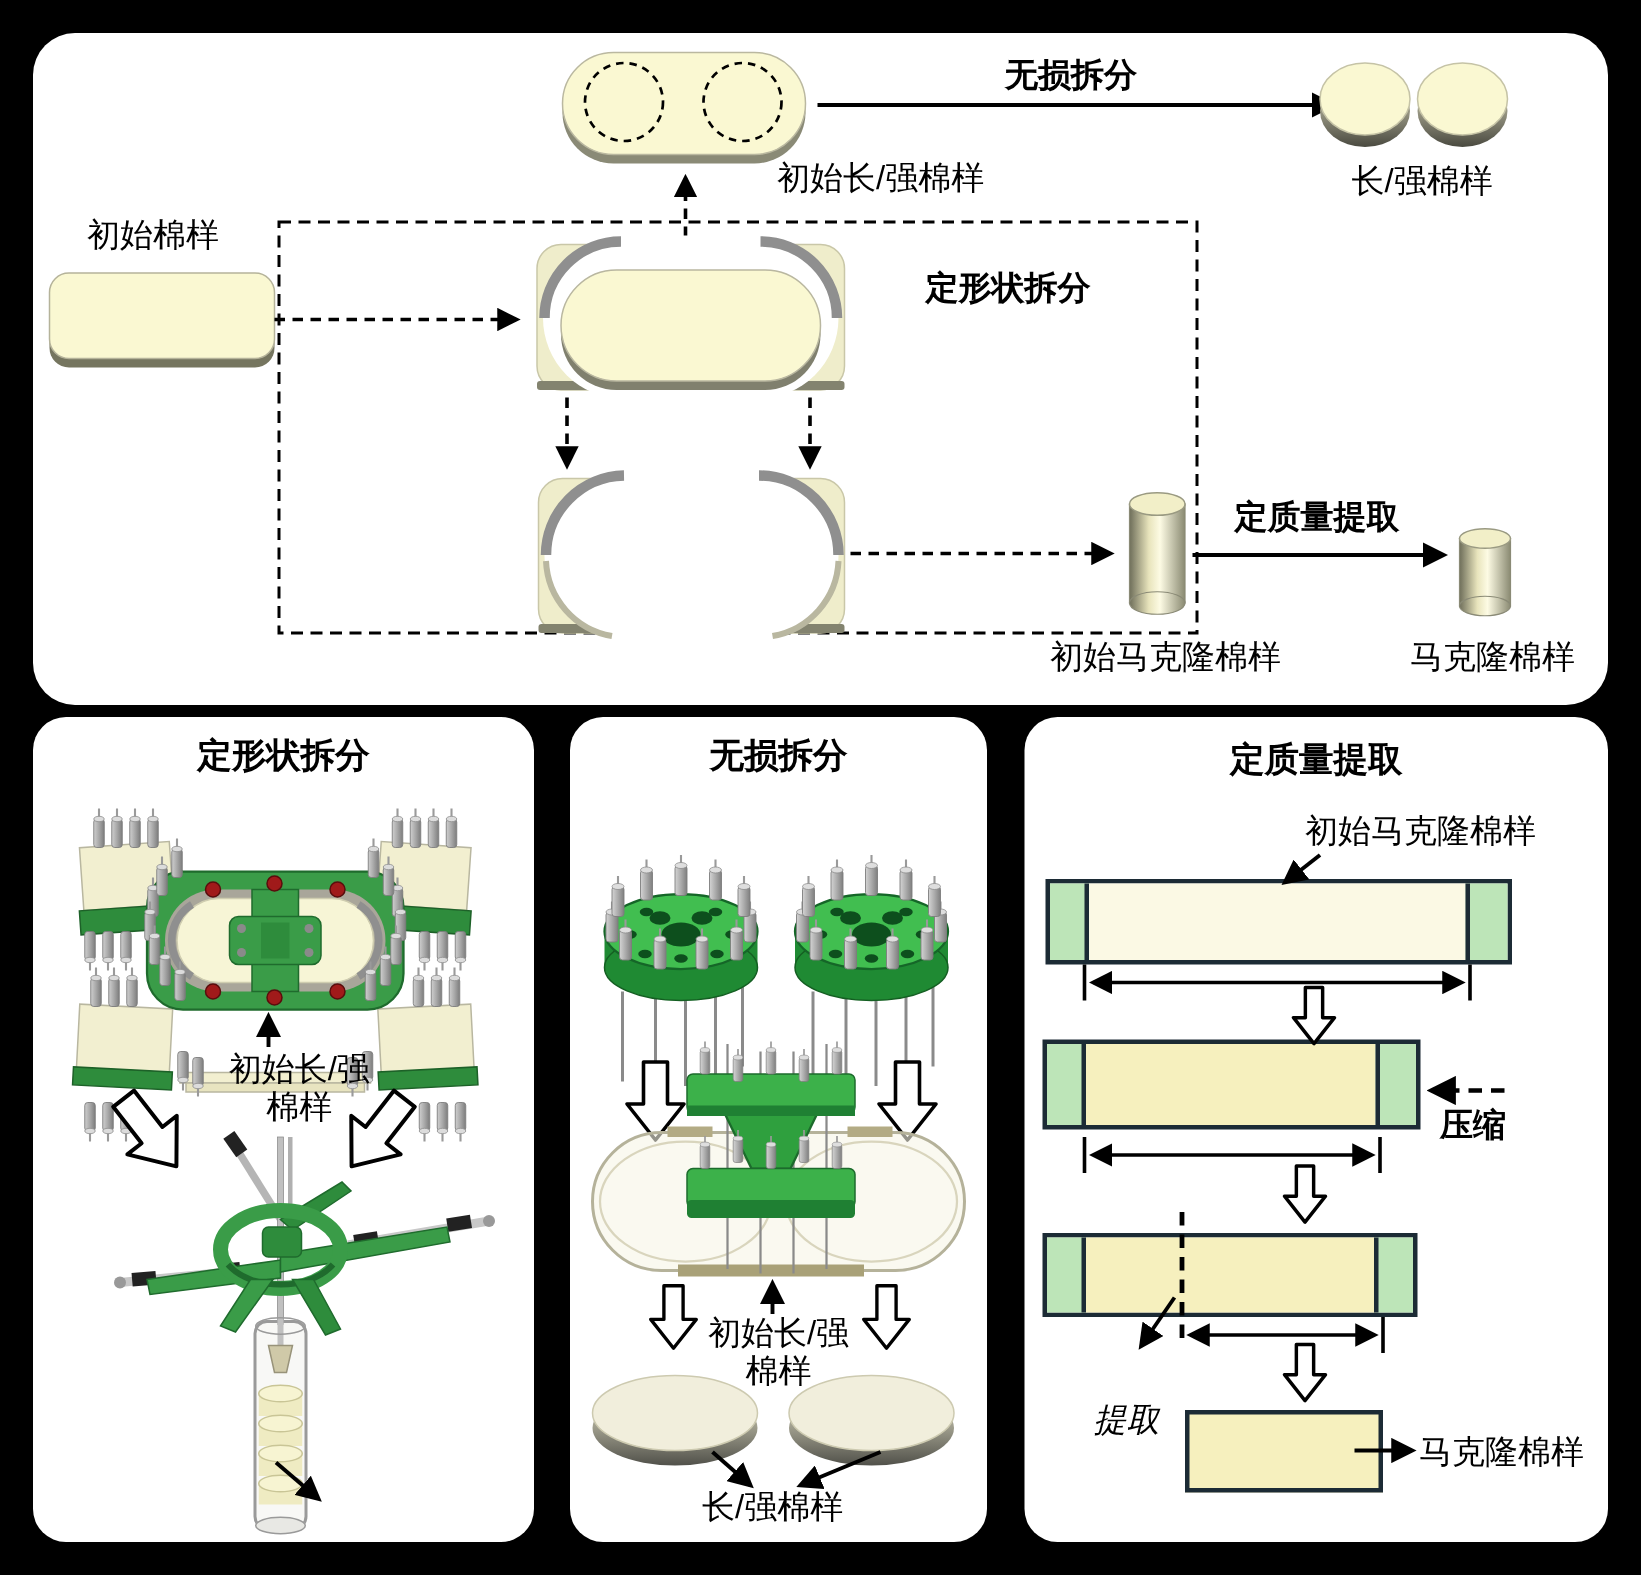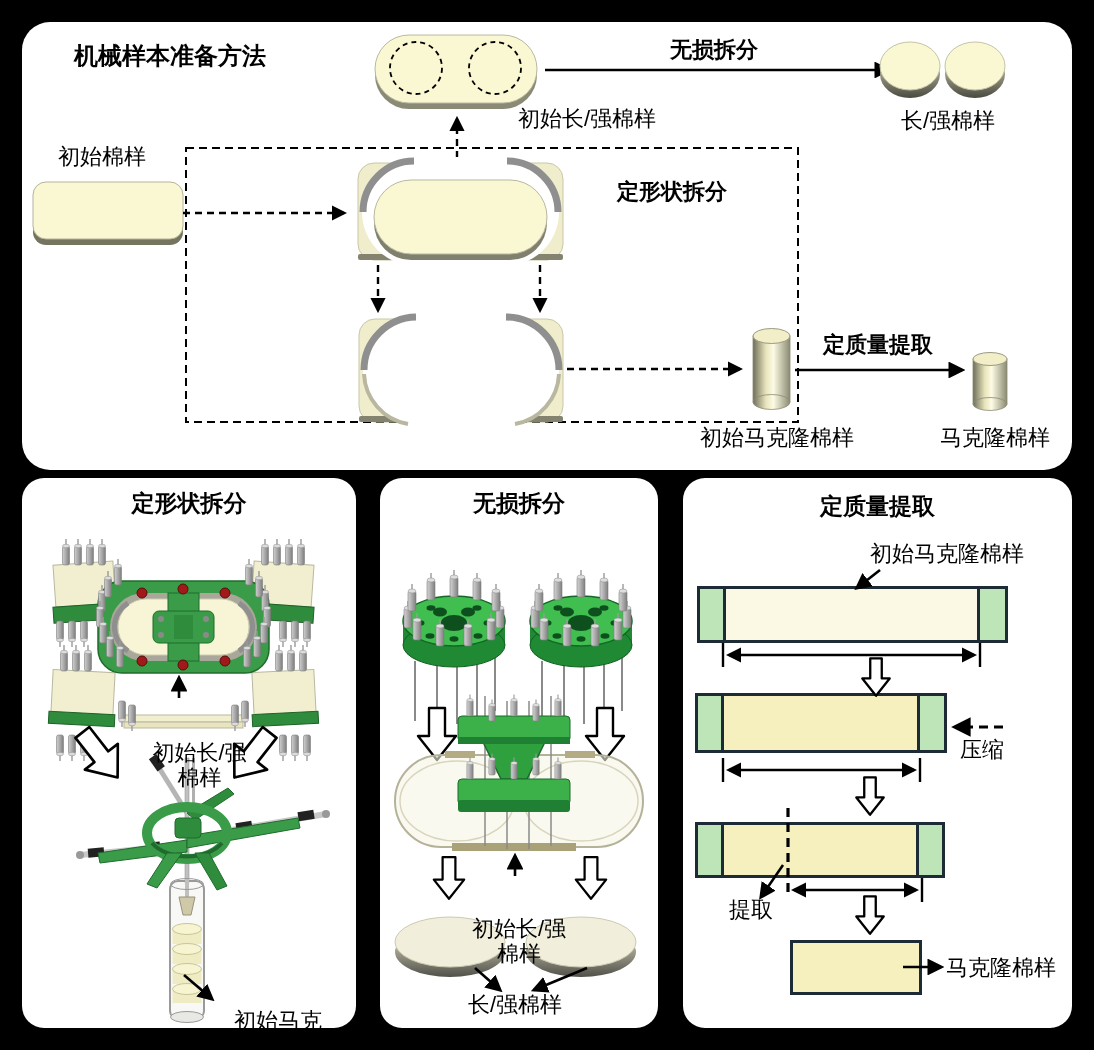--- a/index.html
+++ b/index.html
@@ -8,21 +8,21 @@
     font-family:"Liberation Sans", sans-serif;color:#000;
   }
   .panel{position:absolute;background:#fff;}
   #top-panel{left:22px;top:22px;width:1050px;height:448px;border-radius:28px;}
   #p1{left:22px;top:478px;width:334px;height:550px;border-radius:22px;}
   #p2{left:380px;top:478px;width:278px;height:550px;border-radius:22px;}
   #p3{left:683px;top:478px;width:389px;height:550px;border-radius:22px;}
   .panel svg{position:absolute;left:0;top:0;}
   .lbl{position:absolute;font-size:22px;line-height:1.15;white-space:nowrap;z-index:3;}
   .bold{font-weight:700;}
-  .ctr{text-align:center;white-space:normal;margin-top:40px;}
+  .ctr{text-align:center;white-space:normal;}
   .ptitle{position:absolute;left:0;right:0;text-align:center;font-size:23px;font-weight:700;z-index:3;}
 </style>
 </head>
 <body>
 
 <div class="panel" id="top-panel">
   <svg width="1050" height="448" viewBox="0 0 1050 448">
     <defs>
       <marker id="mt" viewBox="0 0 10 10" refX="8" refY="5" markerWidth="6.5" markerHeight="6.5" orient="auto-start-reverse">
         <path d="M0,0L10,5L0,10Z" fill="#000"></path>
@@ -98,21 +98,20 @@
 
     <line x1="773" y1="348" x2="940" y2="348" stroke="#000" stroke-width="2.6" marker-end="url(#mt)"></line>
 
     <g>
       <rect x="951" y="337" width="34" height="45" fill="url(#cylG)" stroke="#8a8a76" stroke-width="0.8"></rect>
       <ellipse cx="968" cy="382" rx="17" ry="6.5" fill="url(#cylG)" stroke="#8a8a76" stroke-width="0.8"></ellipse>
       <ellipse cx="968" cy="337" rx="17" ry="6.5" fill="#F2EFC8" stroke="#9a9a82"></ellipse>
     </g>
   </svg>
 
-  <div class="lbl bold" style="left:52px;top:20px;font-size:24px;">机械样本准备方法</div>
   <div class="lbl" style="left:36px;top:122px;font-family:Liberation Serif, serif;">初始棉样</div>
   <div class="lbl" style="left:496px;top:84px;">初始长/强棉样</div>
   <div class="lbl bold" style="left:648px;top:15px;">无损拆分</div>
   <div class="lbl" style="left:879px;top:86px;">长/强棉样</div>
   <div class="lbl bold" style="left:595px;top:157px;">定形状拆分</div>
   <div class="lbl" style="left:678px;top:403px;">初始马克隆棉样</div>
   <div class="lbl bold" style="left:801px;top:310px;">定质量提取</div>
   <div class="lbl" style="left:918px;top:403px;">马克隆棉样</div>
 </div>
 
@@ -266,24 +265,20 @@
       <ellipse cx="17" cy="3" rx="16.5" ry="5.5" fill="none" stroke="#9a9a9a"></ellipse>
     </g>
 
     <line x1="162" y1="497" x2="190" y2="521" stroke="#000" stroke-width="2.6" marker-end="url(#m1)"></line>
   </svg>
 
   <div class="lbl ctr" style="left:85px;top:222px;width:185px;">
     <div>初始长/强</div>
     <div>棉样</div>
   </div>
-  <div class="lbl ctr" style="left:192px;top:490px;width:128px;">
-    <div>初始马克</div>
-    <div>隆棉样</div>
-  </div>
 </div>
 
 <div class="panel" id="p2">
   <div class="ptitle" style="top:10px;">无损拆分</div>
   <svg width="278" height="550" viewBox="0 0 278 550">
     <defs>
       <marker id="m2" viewBox="0 0 10 10" refX="8" refY="5" markerWidth="6.5" markerHeight="6.5" orient="auto-start-reverse">
         <path d="M0,0L10,5L0,10Z" fill="#000"></path>
       </marker>
       <linearGradient id="p2pg" x1="0" y1="0" x2="1" y2="0">
@@ -445,16 +440,16 @@
     <g>
       <line x1="239" y1="400" x2="239" y2="424" stroke="#000" stroke-width="2.4"></line>
       <line x1="111" y1="412" x2="233" y2="412" stroke="#000" stroke-width="2.4" marker-start="url(#m3)" marker-end="url(#m3)"></line>
     </g>
     <use href="#p3blk" transform="translate(187,437) scale(0.72)" fill="#fff" stroke="#000" stroke-width="3.2" stroke-linejoin="round"></use>
 
     <line x1="220" y1="489" x2="258" y2="489" stroke="#000" stroke-width="2.6" marker-end="url(#m3)"></line>
   </svg>
 
   <div class="lbl" style="left:187px;top:63px;">初始马克隆棉样</div>
-  <div class="lbl" style="left:277px;top:259px;">压缩</div>
-  <div class="lbl" style="left:46px;top:419px;">提取</div>
+  <div class="lbl" style="left:277px;top:259px;font-weight:bold;">压缩</div>
+  <div class="lbl" style="left:46px;top:456px;font-style:italic;">提取</div>
   <div class="lbl" style="left:263px;top:477px;">马克隆棉样</div>
 </div>
 
 </body></html>

